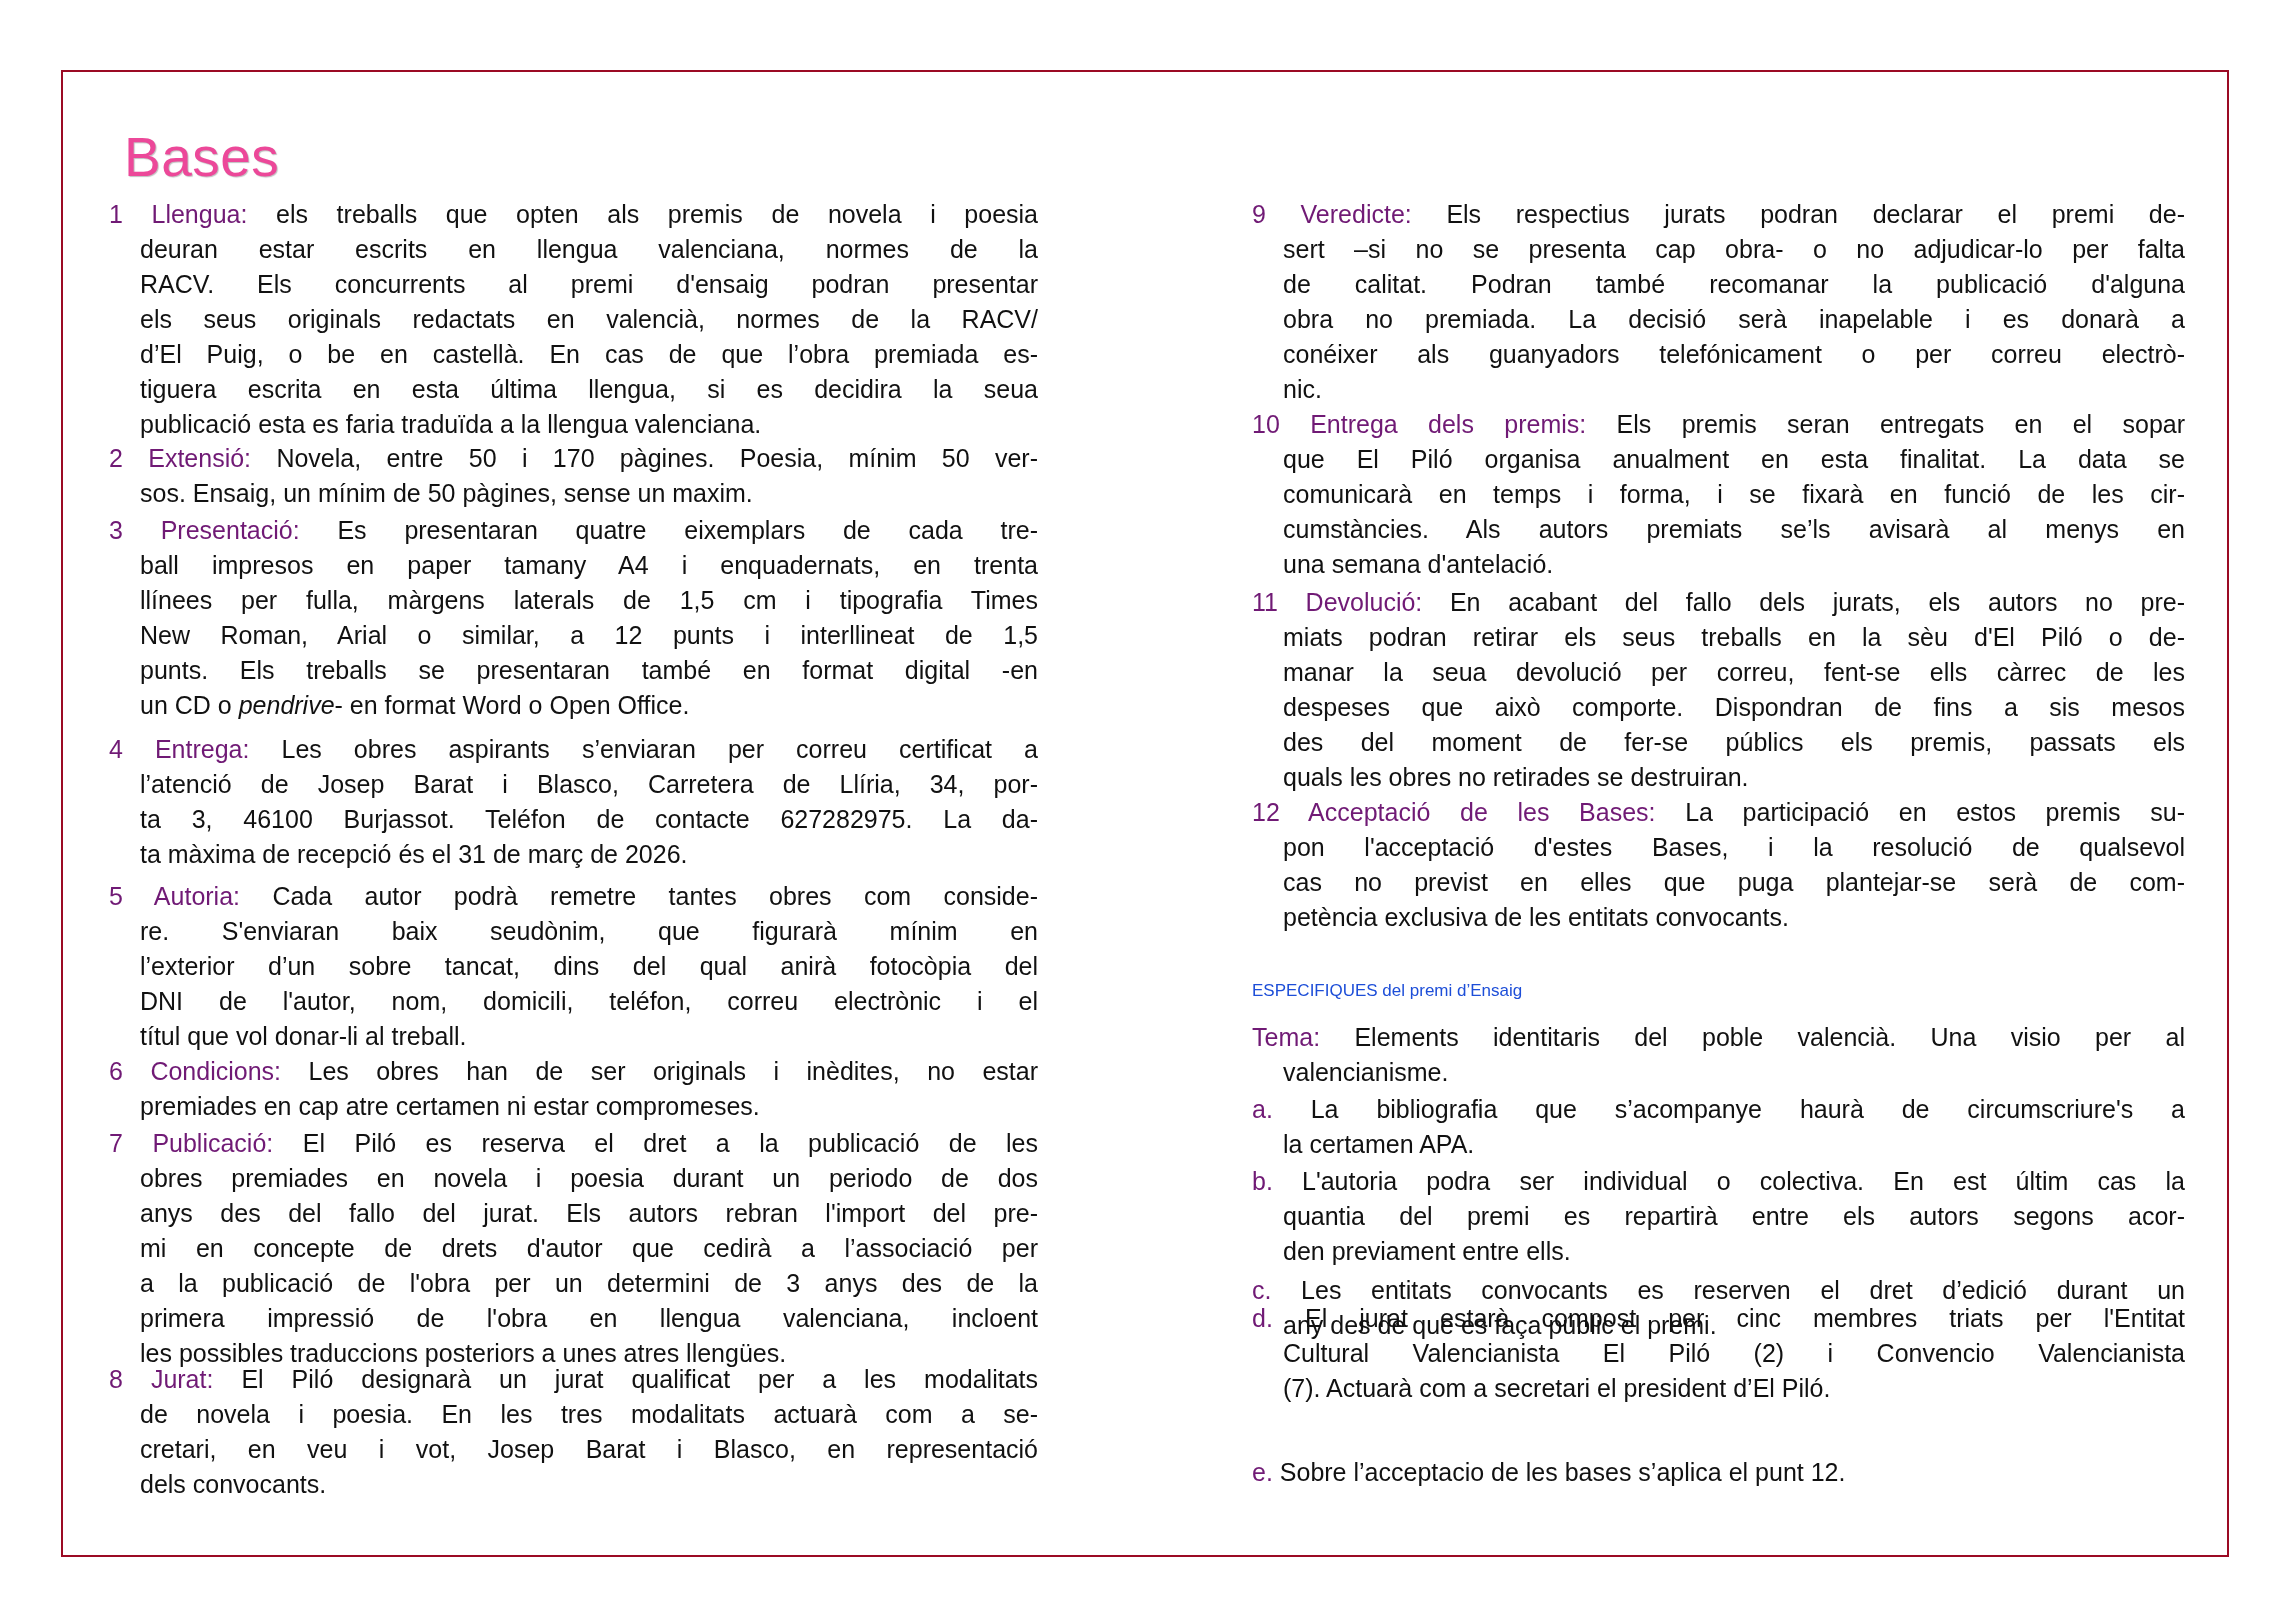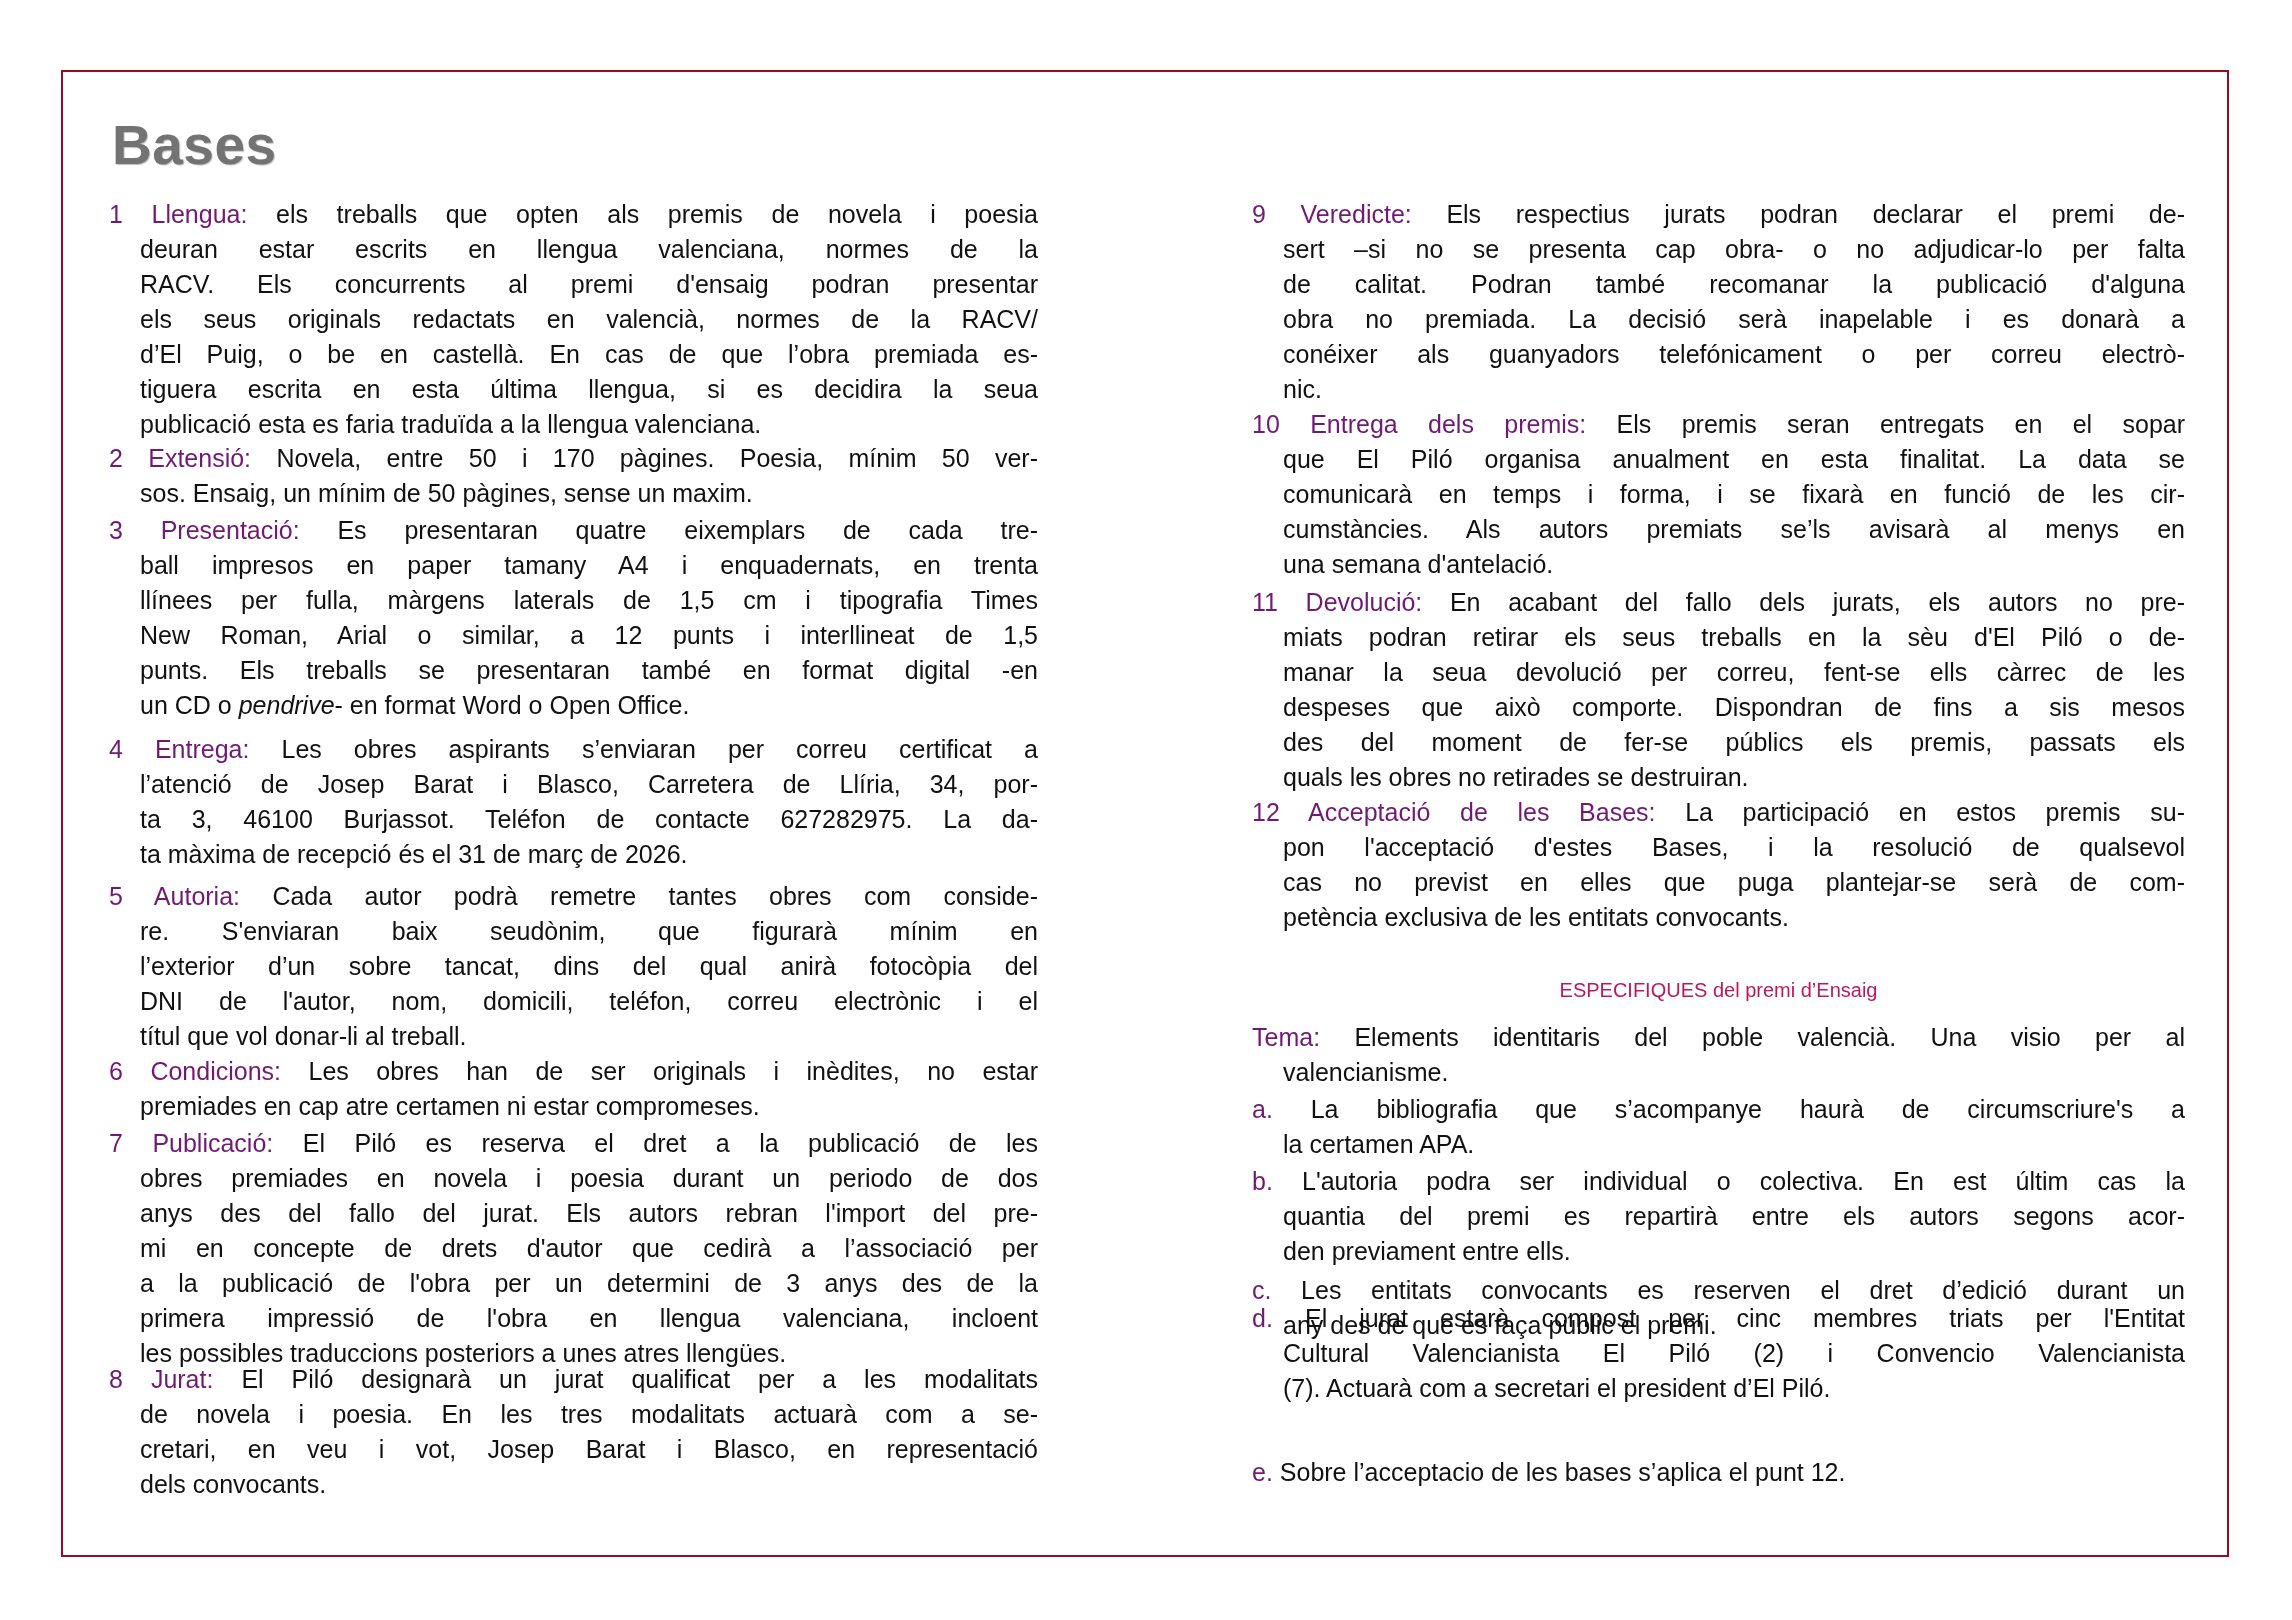--- a/index.html
+++ b/index.html
@@ -20,24 +20,24 @@
     left: 61px;
     top: 70px;
     width: 2164px;
     height: 1483px;
     border: 2.9px solid #9b0a24;
   }
   .title {
     position: absolute;
     left: 108px;
     top: 110px;
-    margin: 4px;
+    margin: 16px;
     font-size: 55px;
-    font-weight: bold;
-    color: #737373;
+    font-weight: normal;
+    color: #ec4899;
     letter-spacing: 0.5px;
     text-shadow: 1px 1px 1px rgba(0,0,0,0.25);
     line-height: 63px;
   }
   .col {
     position: absolute;
     top: 0;
   }
   .col-left { left: 109px; width: 929px; }
   .col-right { left: 1252px; width: 933px; }
@@ -67,24 +67,24 @@
   .label {
     color: #701a75;
   }
   .em {
     font-style: italic;
   }
   .sub-heading {
     position: absolute;
     left: 0;
     width: 100%;
-    text-align: center;
-    font-size: 20px;
+    text-align: left;
+    font-size: 17px;
     line-height: 35px;
-    color: #be185d;
+    color: #1d4ed8;
   }
 </style>
 </head>
 <body>
 
 <div class="frame"></div>
 
 <h1 class="title">Bases</h1>
 
 <div class="col col-left" id="col-left">

